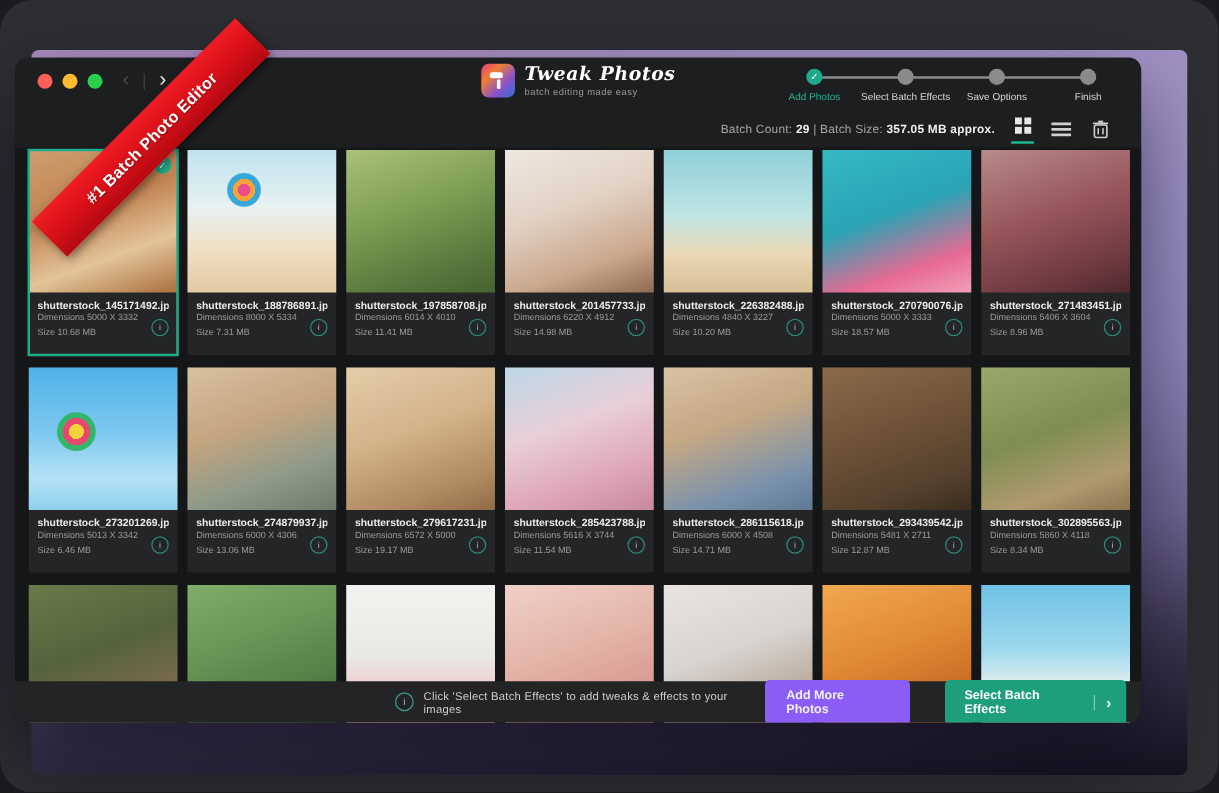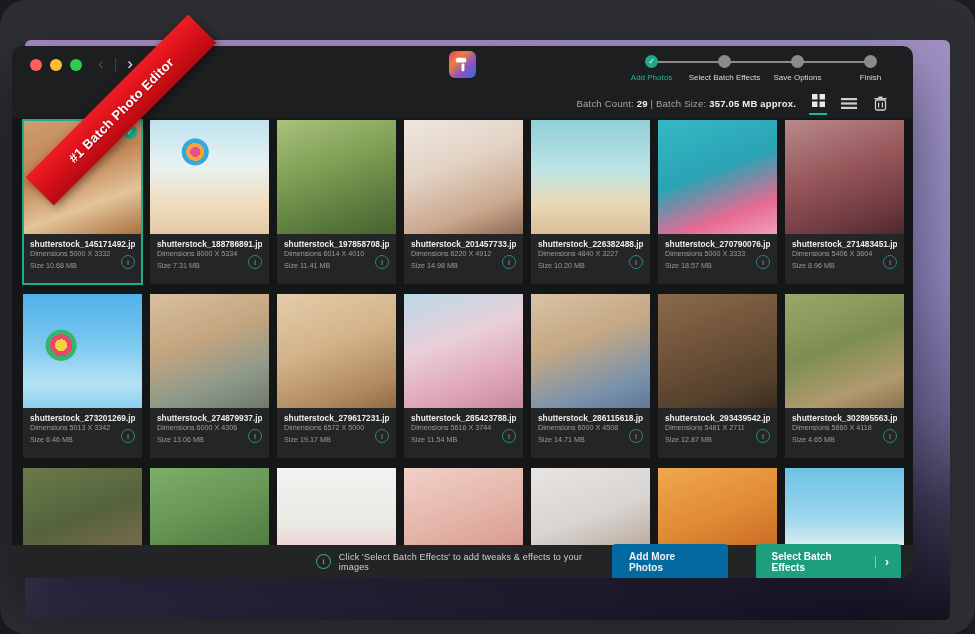--- a/index.html
+++ b/index.html
@@ -57,21 +57,21 @@
   .info-i{position:absolute;right:7px;bottom:6px;width:12px;height:12px;border-radius:50%;
     border:1px solid #2d8a72;color:#b5b5b5;font-size:7px;display:flex;align-items:center;justify-content:center;cursor:default;}
   
   .bottombar{position:absolute;left:0;right:0;bottom:0;height:33px;background:#232426;display:flex;align-items:center;
     padding:0 12px;box-sizing:border-box;z-index:5;}
   .hint{display:flex;align-items:center;gap:8px;margin-left:292px;}
   .hint .ico{width:13px;height:13px;border-radius:50%;border:1px solid #3d9c82;color:#bdbdbd;font-size:8px;
     display:flex;align-items:center;justify-content:center;}
   .hint .txt{font-size:9px;color:#cfcfcf;letter-spacing:.2px;}
   .btns{margin-left:auto;display:flex;align-items:center;gap:28px;}
-  .btn-dark{background:#0369a1;color:#f2f2f2;font-size:10px;font-weight:bold;padding:7px 17px;border-radius:4px;cursor:default;}
+  .btn-dark{background:#8b5cf6;color:#f2f2f2;font-size:10px;font-weight:bold;padding:7px 17px;border-radius:4px;cursor:default;}
   .btn-teal{background:#1d9e7d;color:#fff;font-size:10px;font-weight:bold;padding:7px 12px 7px 16px;border-radius:4px;
     display:flex;align-items:center;gap:9px;cursor:default;}
   .btn-teal .div{width:1px;height:12px;background:rgba(255,255,255,.45);}
   .btn-teal .chev{font-size:12px;line-height:10px;}
   
   .ribbon{position:absolute;left:6px;top:90px;width:230px;height:40px;transform:rotate(-45deg);z-index:9;
     background:linear-gradient(180deg,#ef1c24 0%,#d50f17 55%,#b40a12 100%);
     box-shadow:0 3px 8px rgba(0,0,0,.45);display:flex;align-items:center;justify-content:center;}
   .ribbon span{color:#fff;font-size:13px;font-weight:bold;letter-spacing:.3px;text-shadow:0 1px 1px rgba(0,0,0,.35);}
 </style>
@@ -94,20 +94,24 @@
         <span class="back">‹</span>
         <span class="sep">|</span>
         <span class="fwd">›</span>
       </div>
       <div class="logo">
         <div class="logo-icon">
           <svg viewBox="0 0 20 20">
             <rect x="3" y="3" width="11" height="5" rx="2" fill="#ffffff"></rect>
             <rect x="9" y="9" width="3" height="8" rx="1" fill="#ffffff"></rect>
           </svg>
+        </div>
+        <div class="logo-text">
+          <div class="t1">Tweak Photos</div>
+          <div class="t2">batch editing made easy</div>
         </div>
       </div>
 
       <div class="stepper">
         <div class="step-line"></div>
         <div class="steps">
           <div class="step done">
             <div class="node">✓</div>
             <div class="lbl">Add Photos</div>
           </div>
@@ -292,21 +296,21 @@
       <div class="size">Size 12.87 MB</div>
       <div class="info-i">i</div>
     </div>
   </article>
           <article class="card">
     <div class="thumb" style="background:linear-gradient(160deg,#9aa86a 0%,#7e8e52 45%,#b09a6e 78%,#8a7450 100%)"></div>
 
     <div class="meta">
       <div class="file">shutterstock_302895563.jpg</div>
       <div class="dims">Dimensions 5860 X 4118</div>
-      <div class="size">Size 4.65 MB</div>
+      <div class="size">Size 8.34 MB</div>
       <div class="info-i">i</div>
     </div>
   </article>
           <article class="card">
     <div class="thumb" style="background:linear-gradient(160deg,#6a7a4a 0%,#55633c 45%,#7a6a4e 78%,#4a3f2e 100%)"></div>
 
   </article>
           <article class="card">
     <div class="thumb" style="background:linear-gradient(160deg,#7fae6a 0%,#639252 45%,#4e7a40 80%,#3c6232 100%)"></div>
 

